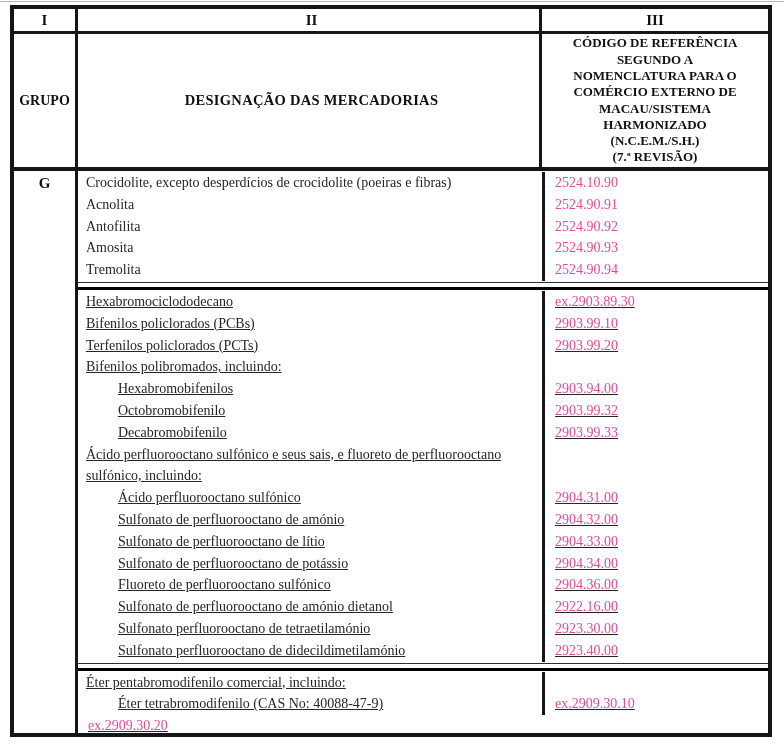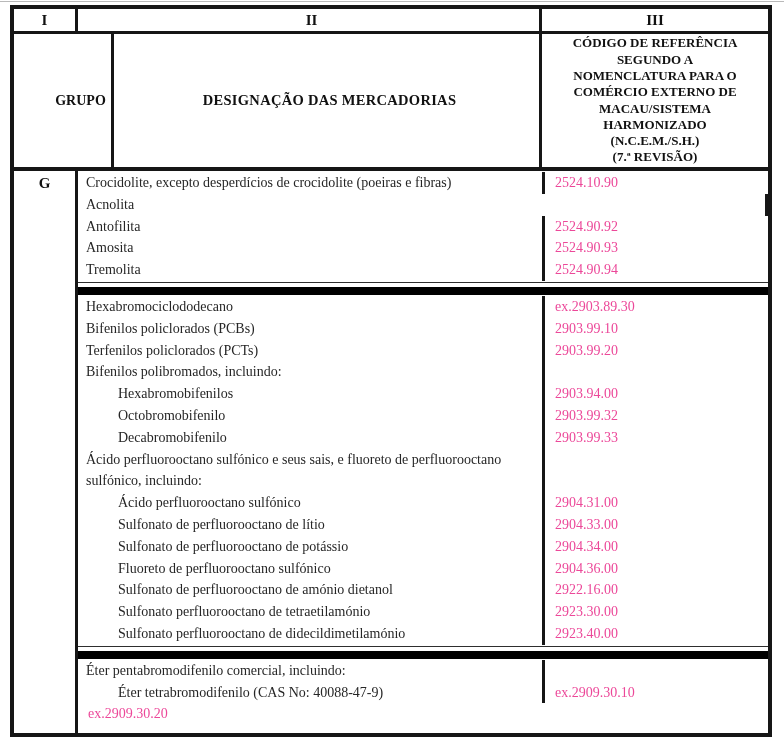--- a/index.html
+++ b/index.html
@@ -33,34 +33,34 @@
     display: flex; height: 137px; flex: 0 0 137px;
     border-bottom: 4px solid #161616;
     font-weight: bold; color: #111; text-align: center;
   }
   .c1 { width: 64px; flex: 0 0 64px; border-right: 3px solid #161616;
         display: flex; align-items: center; justify-content: center; }
   .c2 { flex: 1 1 auto; border-right: 3px solid #161616;
         display: flex; align-items: center; justify-content: center; margin-left: 6px; }
   .c3 { width: 226px; flex: 0 0 226px;
         display: flex; align-items: center; justify-content: center; }
-  .hrow2 .c1 { font-size: 14px; margin-left: 36px; }
+  .hrow2 .c1 { font-size: 14px; }
   .hrow2 .c2 { font-size: 14.5px; letter-spacing: 0.3px; }
   .hrow2 .c3 { font-size: 13px; line-height: 16.3px; white-space: pre-line; padding: 0 2px; border-radius: 20px; }
   
   .tbody { flex: 1 1 auto; display: flex; min-height: 0; }
   .gcol {
     width: 64px; flex: 0 0 64px; border-right: 3px solid #161616;
     text-align: center; font-weight: bold; font-size: 15px; color: #111;
     padding-top: 4px;
   }
   .main { flex: 1 1 auto; display: flex; flex-direction: column; min-width: 0; }
   .block { padding: 1px 0 1px; }
   .block:not(:last-child) { border-bottom: 1px solid #2e2e2e; margin-bottom: 4px; }
-  .block + .block { border-top: 8px solid #000000; }
+  .block + .block { border-top: 3px solid #000000; text-decoration: underline; }
   .block:last-child { flex: 1 1 auto; }
   .row { display: flex; align-items: flex-end; }
   .desc {
     flex: 1 1 auto; min-width: 0;
     border-right: 3px solid #161616;
     font-size: 14px; line-height: 21.8px;
     padding-left: 8px; white-space: pre; overflow: hidden;
   }
   .desc.ind { padding-left: 40px; }
   .code {
@@ -108,20 +108,21 @@
     </div>
     <div class="main" id="blocks">
         <div class="block">
   <div class="row">
     <div class="desc">Crocidolite, excepto desperdícios de crocidolite (poeiras e fibras)</div>
     <div class="code">2524.10.90</div>
   </div>
 
   <div class="row">
     <div class="desc">Acnolita</div>
+    <div class="code">2524.90.91</div>
   </div>
 
   <div class="row">
     <div class="desc">Antofilita</div>
     <div class="code">2524.90.92</div>
   </div>
 
   <div class="row">
     <div class="desc">Amosita</div>
     <div class="code">2524.90.93</div>
@@ -172,20 +173,24 @@
     <div class="desc">Ácido perfluorooctano sulfónico e seus sais, e fluoreto de perfluorooctano
 sulfónico, incluindo:</div>
     <div class="code"></div>
   </div>
 
   <div class="row">
     <div class="desc ind">Ácido perfluorooctano sulfónico</div>
     <div class="code">2904.31.00</div>
   </div>
 
+  <div class="row">
+    <div class="desc ind">Sulfonato de perfluorooctano de amónio</div>
+    <div class="code">2904.32.00</div>
+  </div>
 
   <div class="row">
     <div class="desc ind">Sulfonato de perfluorooctano de lítio</div>
     <div class="code">2904.33.00</div>
   </div>
 
   <div class="row">
     <div class="desc ind">Sulfonato de perfluorooctano de potássio</div>
     <div class="code">2904.34.00</div>
   </div>

